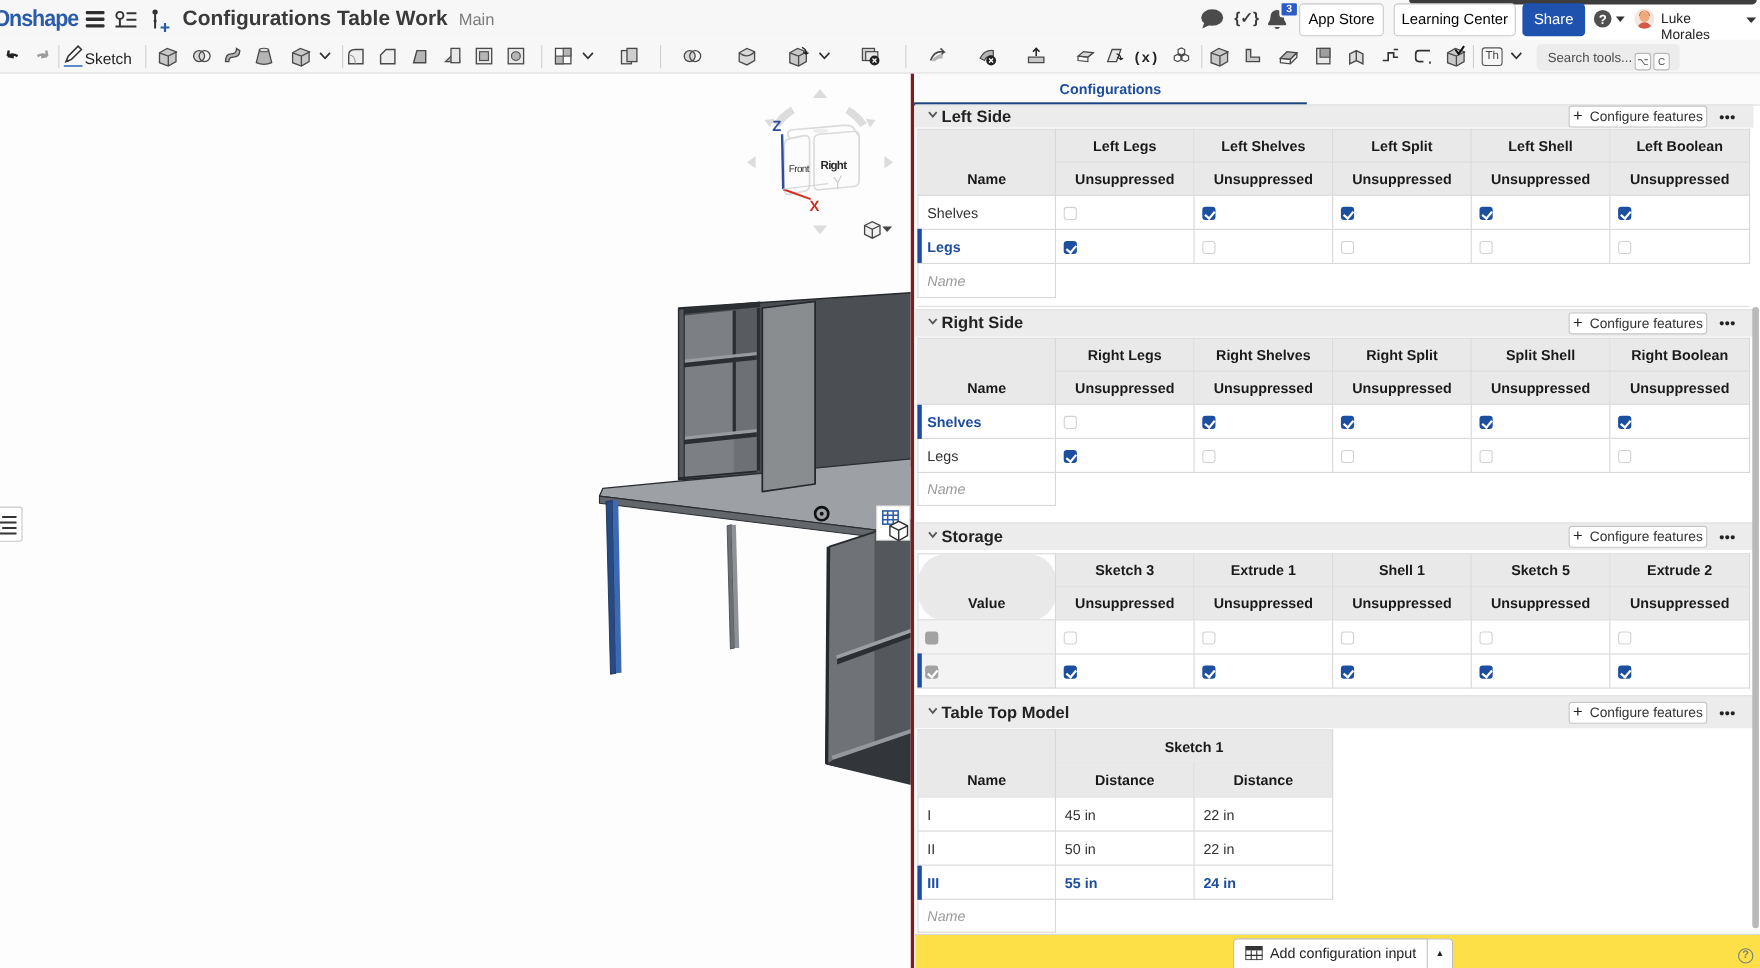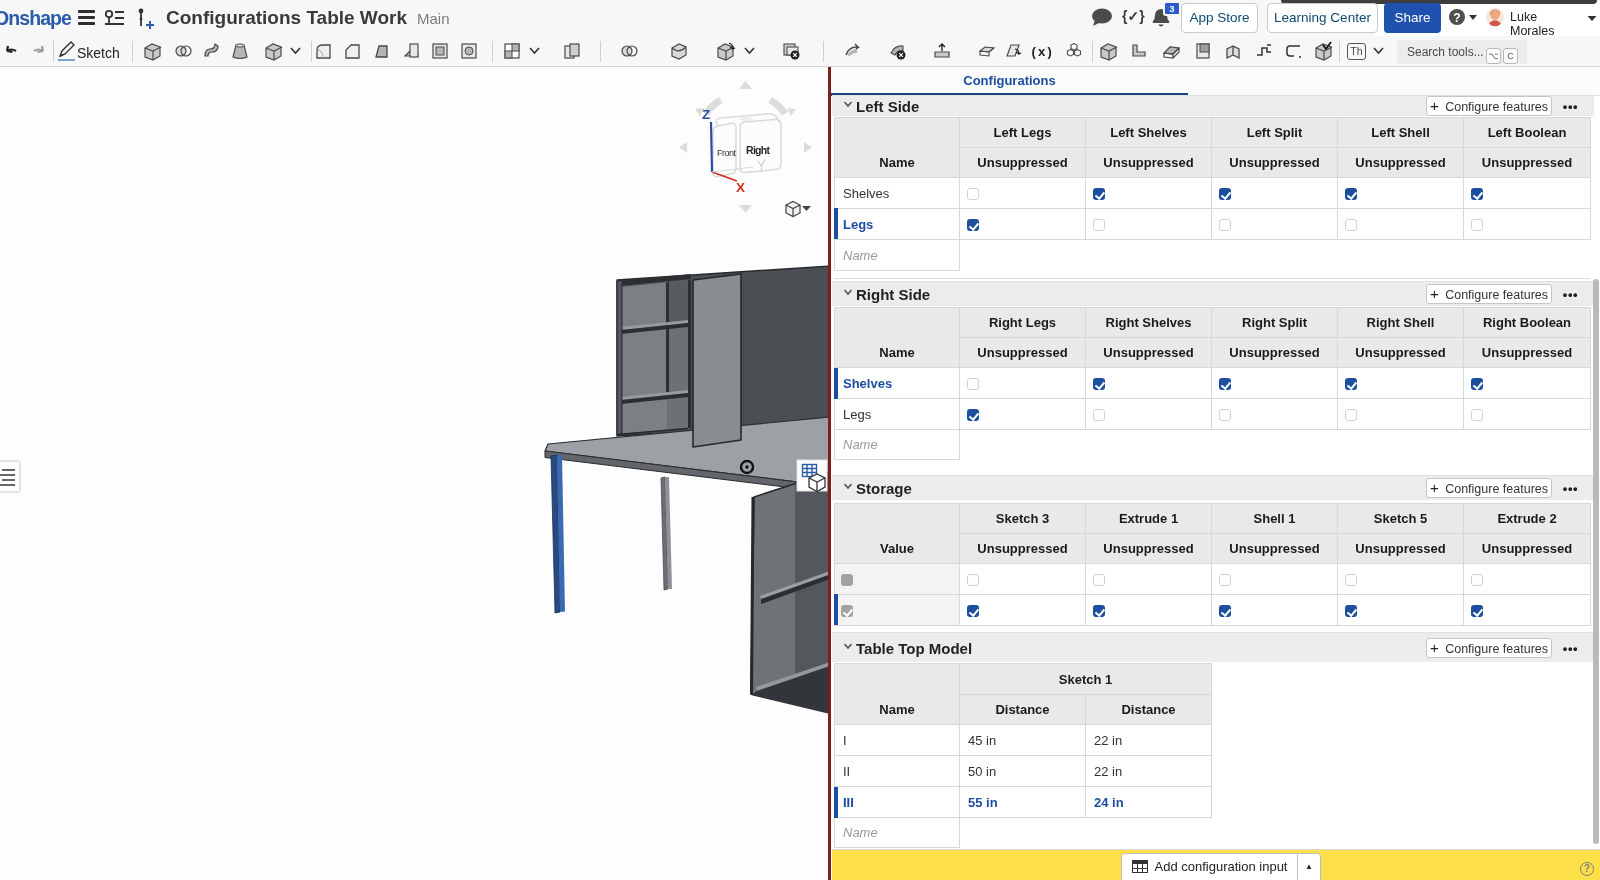--- a/index.html
+++ b/index.html
@@ -7,21 +7,21 @@
 body { font-family:"Liberation Sans", sans-serif; background:#fff; position:relative; color:#333; }
 .abs { position:absolute; }
 
 
 #topbar { position:absolute; left:0; top:0; width:1374px; height:36px; background:#f7f7f8; }
 #logo { position:absolute; left:-6px; top:6px; font-size:21px; font-weight:800; color:#2b5caa; letter-spacing:-1px; transform:scaleX(0.93); transform-origin:0 0; }
 #burger { position:absolute; left:78px; top:10px; width:17px; height:15px; }
 #burger div { height:2.6px; background:#2e2e2e; margin-bottom:3.4px; border-radius:1px; }
 #title { position:absolute; left:166px; top:7px; font-size:19px; font-weight:700; color:#3a3a3a; }
 #mainlbl { position:absolute; left:417px; top:10px; font-size:15px; color:#7a7a7a; }
-.tbtn { position:absolute; top:3px; height:30px; background:#fff; border:1px solid #c9c9c9; border-radius:4px; font-size:13.5px; color:#0c4a6e; text-align:center; line-height:28px; }
+.tbtn { position:absolute; top:3px; height:30px; background:#fff; border:1px solid #c9c9c9; border-radius:4px; font-size:13.5px; color:#000000; text-align:center; line-height:28px; }
 #appstore { left:1181px; width:77px; }
 #learning { left:1267px; width:111px; }
 #share { position:absolute; left:1384px; top:3px; width:57px; height:30px; background:#1e52ae; border-radius:4px; color:#fff; font-size:13.5px; text-align:center; line-height:30px; }
 #tooltipbar { position:absolute; left:1281px; top:0; width:316px; height:4px; background:#3d3d3d; border-radius:0 0 4px 4px; }
 #lukename { position:absolute; left:1510px; top:10px; font-size:12.5px; color:#222; }
 
 
 #toolbar { position:absolute; left:0; top:36px; width:1600px; height:31px; background:#f7f7f8; border-bottom:1px solid #d6d6d6; }
 #sketchlbl { position:absolute; left:77px; top:9px; font-size:14px; color:#222; }
 #searchbox { position:absolute; left:1397px; top:4px; width:130px; height:24px; background:#ececec; border-radius:4px; font-size:12px; color:#4a4a4a; line-height:24px; padding-left:10px; white-space:nowrap; }
@@ -482,21 +482,21 @@
           <col style="width:126px">
           <col style="width:126px">
           <col style="width:127px">
         </colgroup>
       <tbody>
           <tr style="height:30px">
             <td class="namehd" rowspan="2" style="vertical-align:bottom;padding-bottom:7px;">Name</td>
             <td class="hd">Right Legs</td>
             <td class="hd">Right Shelves</td>
             <td class="hd">Right Split</td>
-            <td class="hd">Right Shell</td>
+            <td class="hd">Split Shell</td>
             <td class="hd">Right Boolean</td>
           </tr>
       <tr style="height:30px">
             <td class="hd">Unsuppressed</td>
             <td class="hd">Unsuppressed</td>
             <td class="hd">Unsuppressed</td>
             <td class="hd">Unsuppressed</td>
             <td class="hd">Unsuppressed</td>
           </tr>
       <tr style="height:31px">
@@ -535,21 +535,21 @@
       <colgroup>
           <col style="width:125px">
           <col style="width:126px">
           <col style="width:126px">
           <col style="width:126px">
           <col style="width:126px">
           <col style="width:127px">
         </colgroup>
       <tbody>
           <tr style="height:30px">
-            <td class="namehd" rowspan="2" style="vertical-align:bottom;padding-bottom:7px;">Value</td>
+            <td class="namehd" rowspan="2" style="vertical-align:bottom;padding-bottom:7px;border-radius:24px;">Value</td>
             <td class="hd">Sketch 3</td>
             <td class="hd">Extrude 1</td>
             <td class="hd">Shell 1</td>
             <td class="hd">Sketch 5</td>
             <td class="hd">Extrude 2</td>
           </tr>
       <tr style="height:30px">
             <td class="hd">Unsuppressed</td>
             <td class="hd">Unsuppressed</td>
             <td class="hd">Unsuppressed</td>

